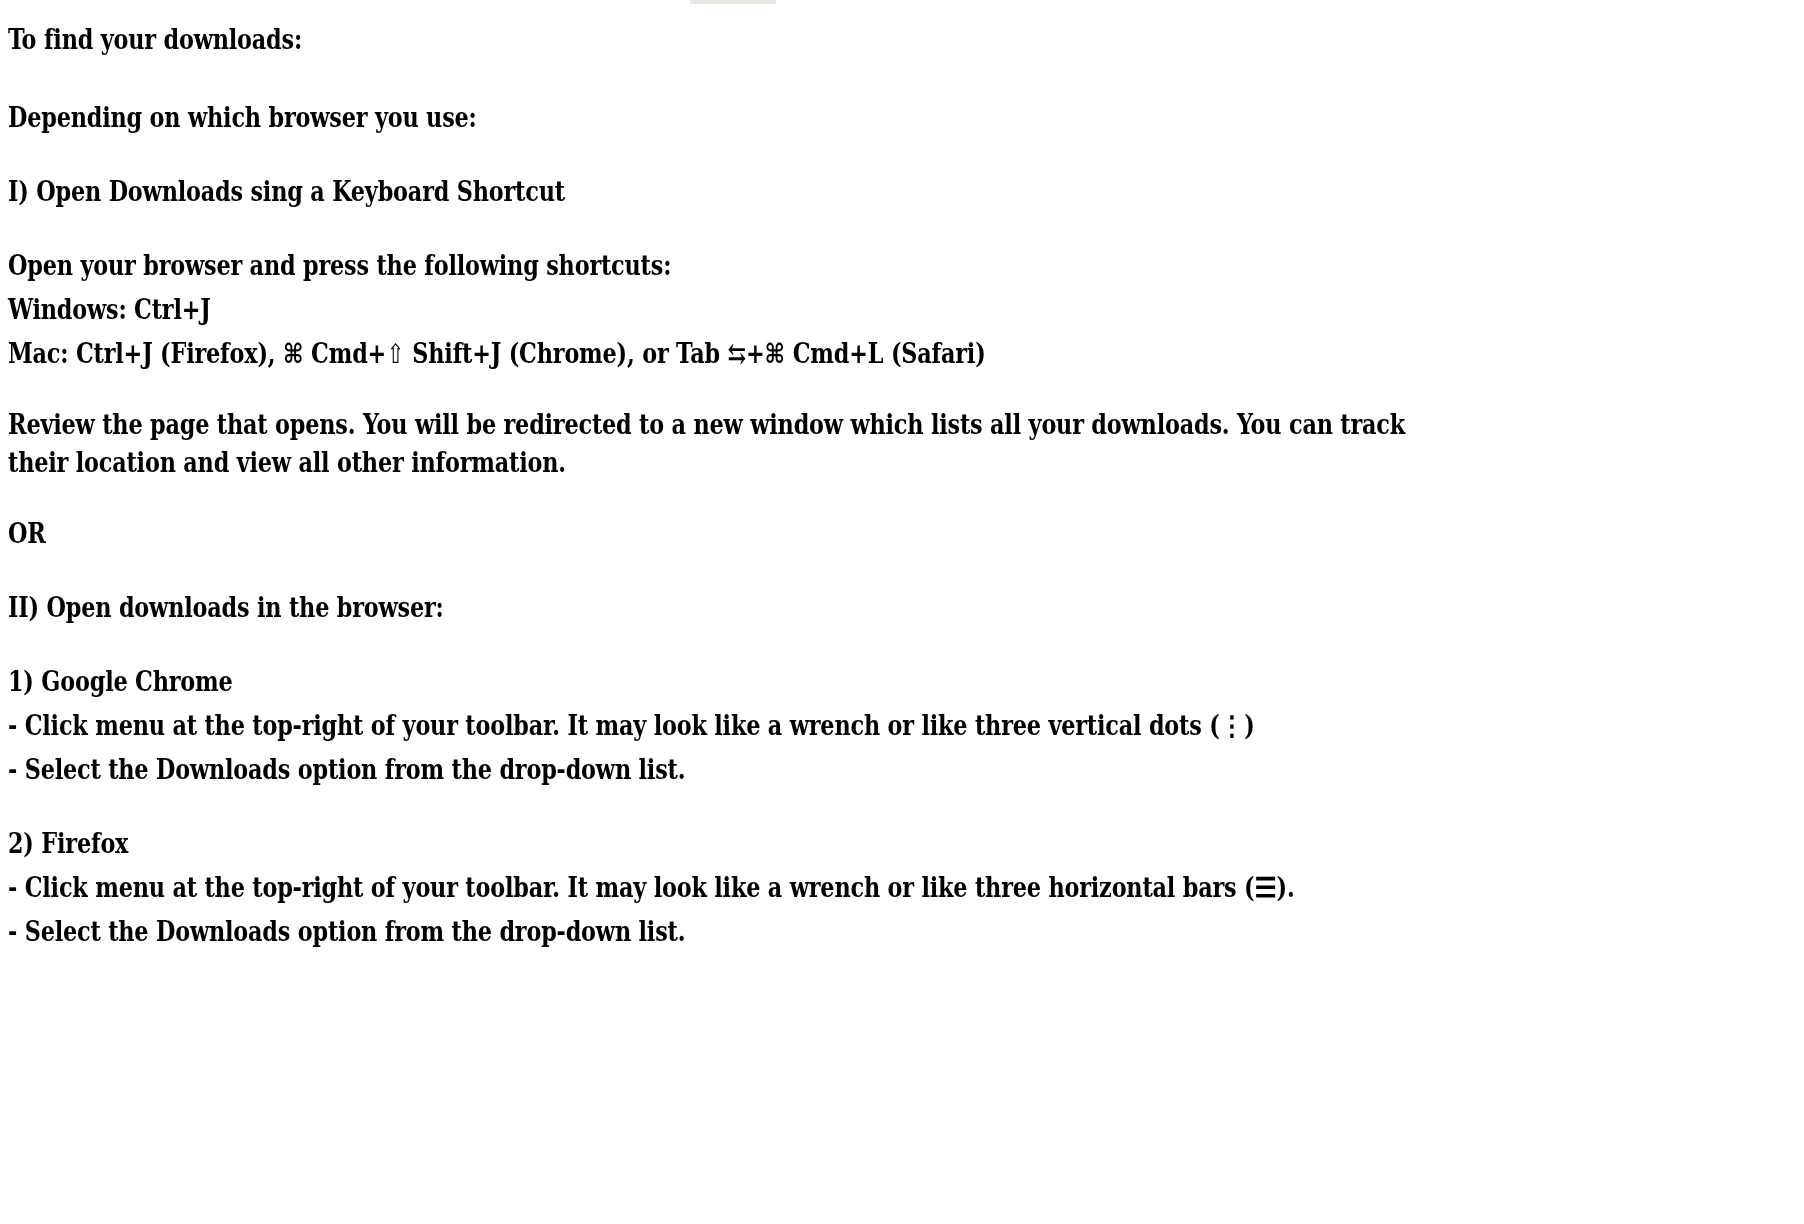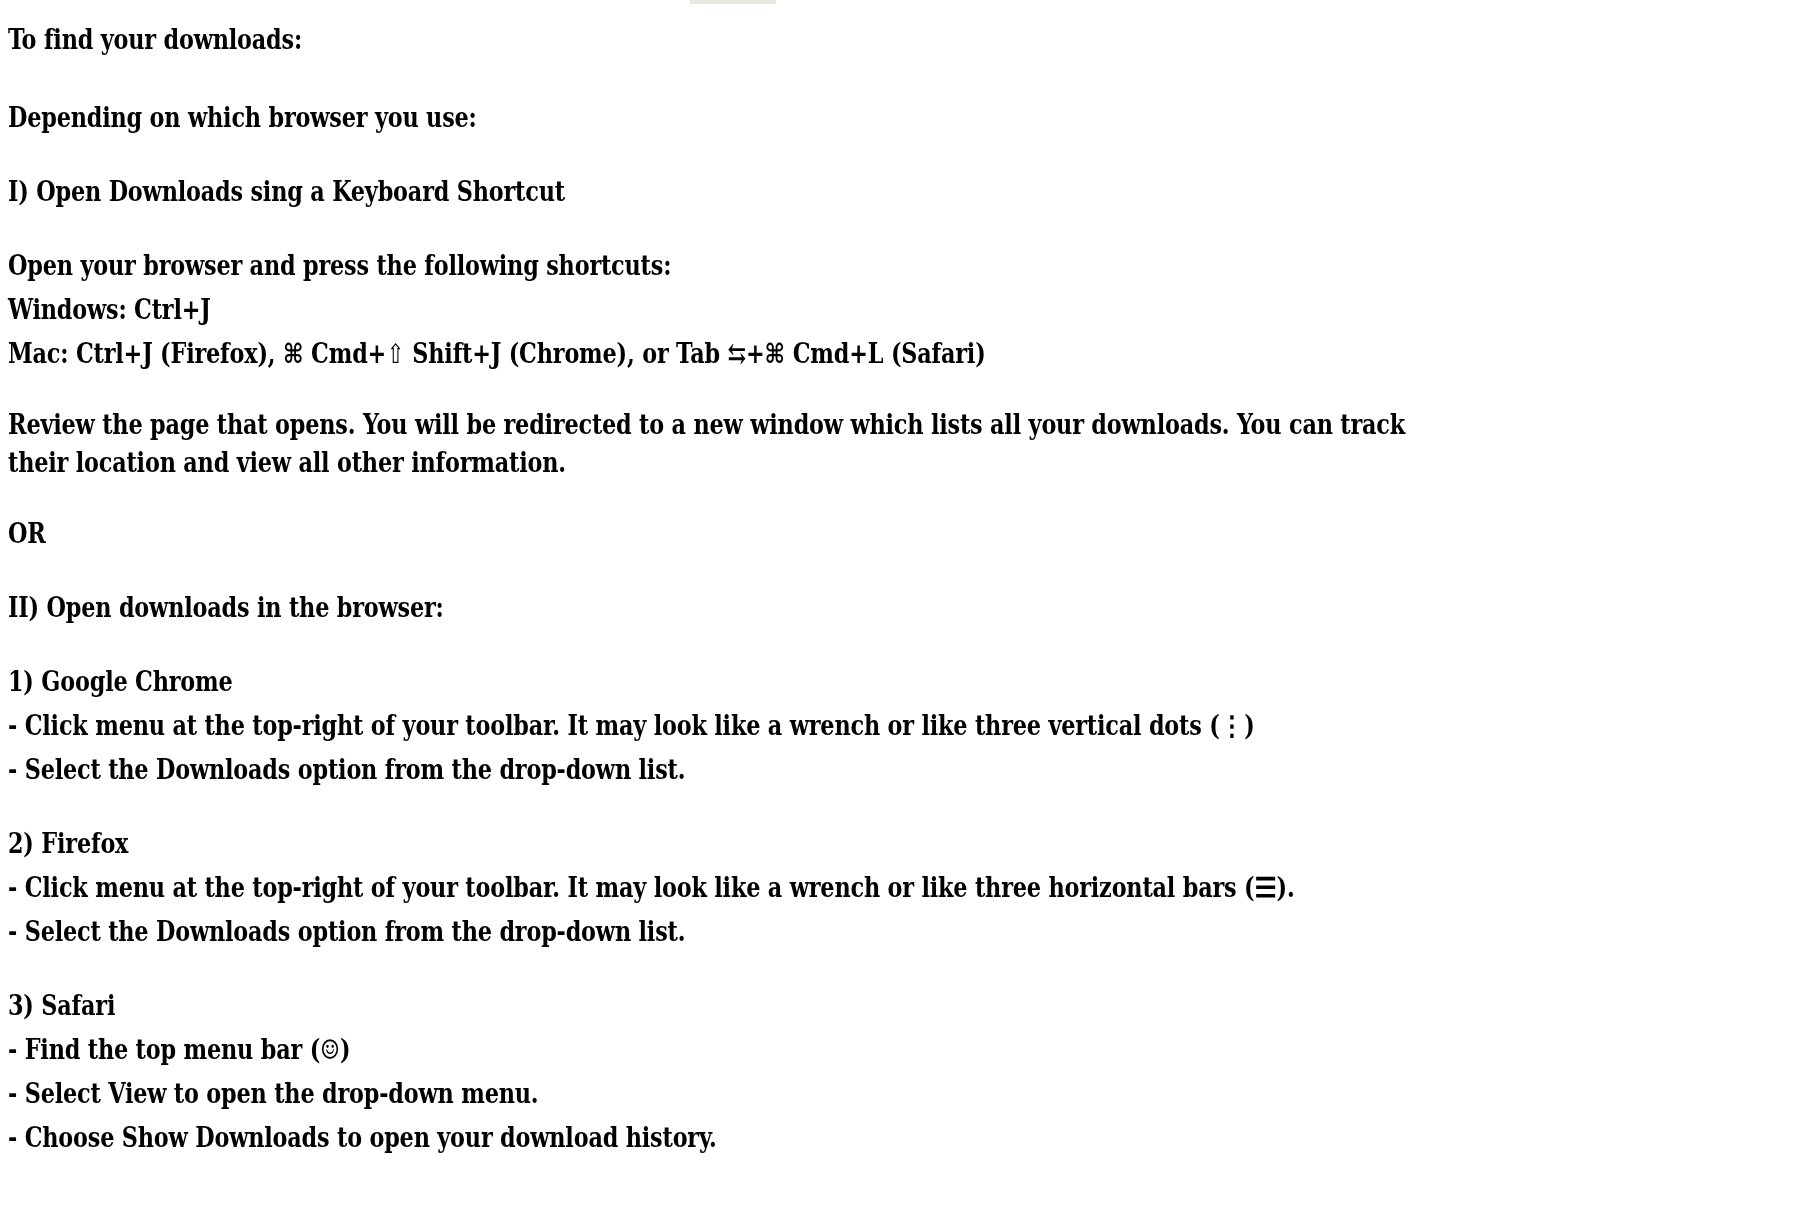--- a/index.html
+++ b/index.html
@@ -99,20 +99,14 @@
   <div class="spacer small"></div>
 
   <div>
     <div class="line">2) Firefox</div>
     <div class="line">- Click menu at the top-right of your toolbar. It may look like a wrench or like three horizontal bars (☰).</div>
     <div class="line">- Select the Downloads option from the drop-down list.</div>
   </div>
 
   <div class="spacer small"></div>
 
-  <div>
-    <div class="line">3) Safari</div>
-    <div class="line">- Find the top menu bar (☺)</div>
-    <div class="line">- Select View to open the drop-down menu.</div>
-    <div class="line">- Choose Show Downloads to open your download history.</div>
-  </div>
 
 </div>
 
 </body></html>

